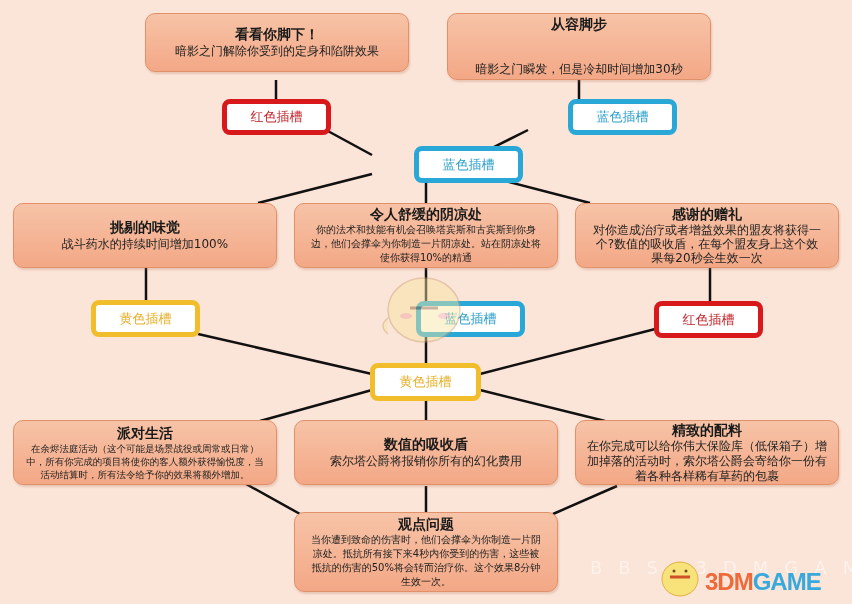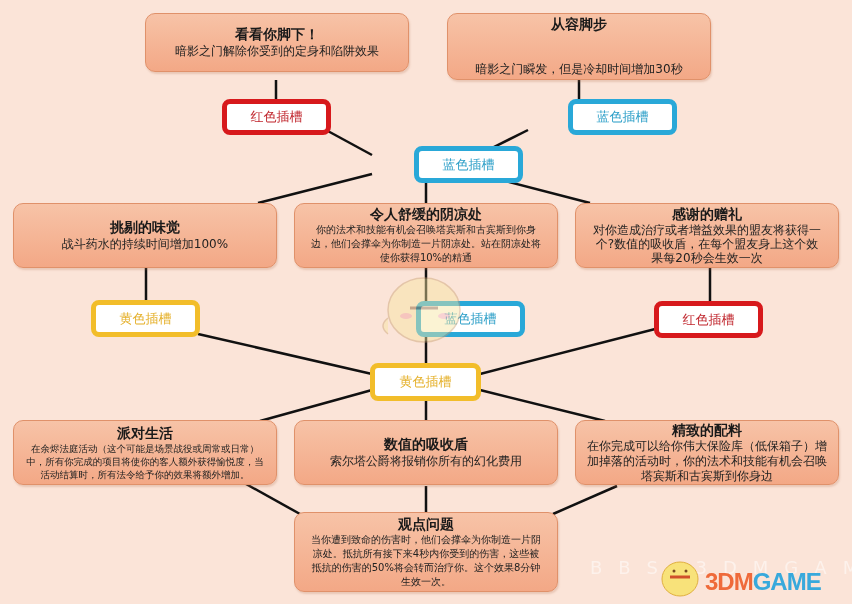--- a/index.html
+++ b/index.html
@@ -145,21 +145,21 @@
 <div class="card" style="left:13px; top:420px; width:264px; height:65px;">
   <div class="title">派对生活</div>
   <div class="desc tiny" style="width:245px;">在余烬法庭活动（这个可能是场景战役或周常或日常）中，所有你完成的项目将使你的客人额外获得愉悦度，当活动结算时，所有法令给予你的效果将额外增加。</div>
 </div>
 <div class="card" style="left:294px; top:420px; width:264px; height:65px;">
   <div class="title">数值的吸收盾</div>
   <div class="desc">索尔塔公爵将报销你所有的幻化费用</div>
 </div>
 <div class="card" style="left:575px; top:420px; width:264px; height:65px;">
   <div class="title">精致的配料</div>
-  <div class="desc" style="width:245px; line-height:15px;">在你完成可以给你伟大保险库（低保箱子）增加掉落的活动时，你的法术和技能有机会召唤塔宾斯和古宾斯到你身边</div>
+  <div class="desc" style="width:245px; line-height:15px;">在你完成可以给你伟大保险库（低保箱子）增加掉落的活动时，索尔塔公爵会寄给你一份有着各种各样稀有草药的包裹</div>
 </div>
 
 <div class="card" style="left:294px; top:512px; width:264px; height:80px;">
   <div class="title">观点问题</div>
   <div class="desc small" style="width:230px;">当你遭到致命的伤害时，他们会撑伞为你制造一片阴凉处。抵抗所有接下来4秒内你受到的伤害，这些被抵抗的伤害的50%将会转而治疗你。这个效果8分钟生效一次。</div>
 </div>
 
 <div class="watermark">BBS.3DMGAME.CN</div>
 <svg class="logo-chick" viewBox="0 0 48 44">
   <ellipse cx="24" cy="24" rx="18" ry="17" fill="#f8e27a" stroke="#e0b040" stroke-width="1"></ellipse>

